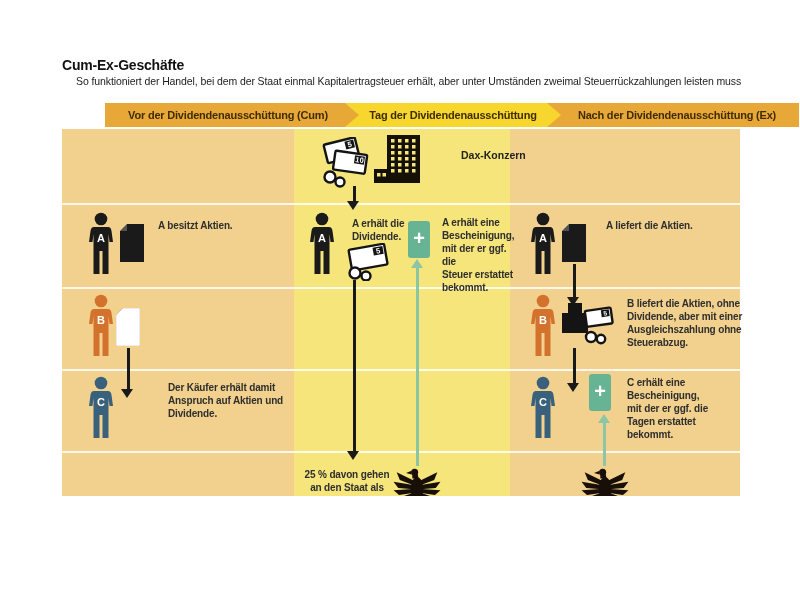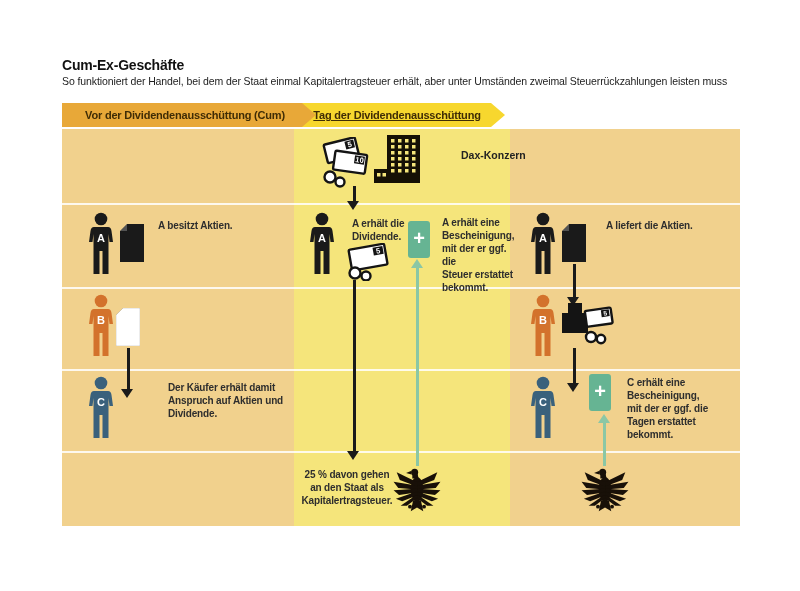--- a/index.html
+++ b/index.html
@@ -1,25 +1,25 @@
 <!DOCTYPE html>
 <html><head>
 <meta charset="utf-8">
 <style>
   html,body{margin:0;padding:0;background:#fff;}
-  .canvas{position:relative;width:800px;height:591px;background:#ffffff;overflow:hidden;
+  .canvas{position:relative;width:800px;height:496px;background:#ffffff;overflow:hidden;
           font-family:"Liberation Sans","DejaVu Sans",sans-serif;border-radius:25px;}
   .title{position:absolute;left:62px;top:57px;font-size:14px;font-weight:bold;color:#111;letter-spacing:-0.2px;}
-  .subtitle{position:absolute;left:62px;top:75px;font-size:10.5px;color:#222;letter-spacing:-0.1px;text-align:right;}
+  .subtitle{position:absolute;left:76px;top:75px;font-size:10.5px;color:#222;letter-spacing:-0.1px;text-align:right;}
   
   .chev{position:absolute;top:103px;height:24px;display:flex;align-items:center;justify-content:center;
-        font-size:11px;font-weight:bold;color:#3f2c05;letter-spacing:-0.2px;}
+        font-size:11px;font-weight:bold;color:#3f2c05;letter-spacing:-0.2px;margin-left:43px;}
   .chev-cut{clip-path:polygon(0 0,calc(100% - 14px) 0,100% 50%,calc(100% - 14px) 100%,0 100%);}
   #hdr-cum{left:62px;width:246px;background:#e8a838;z-index:13;padding-right:8px;}
-  #hdr-tag{left:281px;width:216px;background:#f7d72e;z-index:12;padding-left:8px;text-decoration:underline;}
+  #hdr-tag{left:294px;width:216px;background:#f7d72e;z-index:12;padding-left:8px;}
   #hdr-ex{left:496px;width:244px;background:#e8a838;z-index:11;padding-left:16px;}
   
   .col{position:absolute;top:129px;height:397px;z-index:1;}
   #col-cum{left:62px;width:232px;background:#f1d18d;}
   #col-tag{left:294px;width:216px;background:#f5e57b;}
   #col-ex{left:510px;width:230px;background:#f1d18d;}
   .divider{position:absolute;left:62px;width:678px;height:2px;background:rgba(255,255,255,0.85);z-index:2;}
   
   .cap{position:absolute;font-size:10px;font-weight:bold;line-height:13px;color:#2e2e2e;
        white-space:pre-line;letter-spacing:-0.15px;z-index:4;margin-left:8px;}
@@ -44,20 +44,21 @@
            color:#fff;font-size:20px;font-weight:bold;line-height:35px;text-align:center;z-index:5;}
 </style>
 </head>
 <body>
 
 <div class="canvas">
 
   <div class="title">Cum-Ex-Geschäfte</div>
   <div class="subtitle">So funktioniert der Handel, bei dem der Staat einmal Kapitalertragsteuer erhält, aber unter Umständen zweimal Steuerrückzahlungen leisten muss</div>
 
+  <div class="chev" id="hdr-ex">Nach der Dividendenausschüttung (Ex)</div>
   <div class="chev chev-cut" id="hdr-tag">Tag der Dividendenausschüttung</div>
   <div class="chev chev-cut" id="hdr-cum">Vor der Dividendenausschüttung (Cum)</div>
 
   <div class="col" id="col-cum"></div>
   <div class="col" id="col-tag"></div>
   <div class="col" id="col-ex"></div>
 
   <div class="divider" style="top:203px"></div>
   <div class="divider" style="top:287px"></div>
   <div class="divider" style="top:369px"></div>
@@ -201,20 +202,24 @@
     <g transform="rotate(-8 40 20)">
       <rect x="26" y="10" width="26" height="16" rx="1.5" fill="#fff" stroke="#141414" stroke-width="2.4"></rect>
       <rect x="42" y="11.5" width="8" height="7" fill="#141414"></rect>
       <text x="46" y="17.4" font-size="6.5" font-weight="bold" fill="#fff" text-anchor="middle">5</text>
     </g>
     <circle cx="31" cy="38" r="5" fill="#fff" stroke="#141414" stroke-width="2.4"></circle>
     <circle cx="41" cy="40" r="4.2" fill="#fff" stroke="#141414" stroke-width="2.4"></circle>
   </svg>
   <div class="vl" style="left:573px;top:348px;height:36px"></div>
   <div class="ah-down" style="left:567px;top:383px"></div>
+  <div class="cap" style="left:619px;top:297px">B liefert die Aktien, ohne
+Dividende, aber mit einer
+Ausgleichszahlung ohne
+Steuerabzug.</div>
 
   <svg class="icon person pc" style="left:85px;top:376px" viewBox="0 0 32 62">
     <circle cx="16" cy="7" r="6.3" fill="currentColor"></circle>
     <path d="M9,15 H23 Q26,15 26.5,19 L28,30 L24.5,30 L23.5,22 L23.5,39 H8.5 L8.5,22 L7.5,30 L4,30 L5.5,19 Q6,15 9,15 Z" fill="currentColor"></path>
     <rect x="8.5" y="39" width="6" height="23" fill="currentColor"></rect>
     <rect x="17.5" y="39" width="6" height="23" fill="currentColor"></rect>
     <text x="16" y="30" font-size="11" font-weight="bold" fill="#fff" text-anchor="middle">C</text>
   </svg>
   <div class="cap" style="left:160px;top:381px">Der Käufer erhält damit
 Anspruch auf Aktien und

